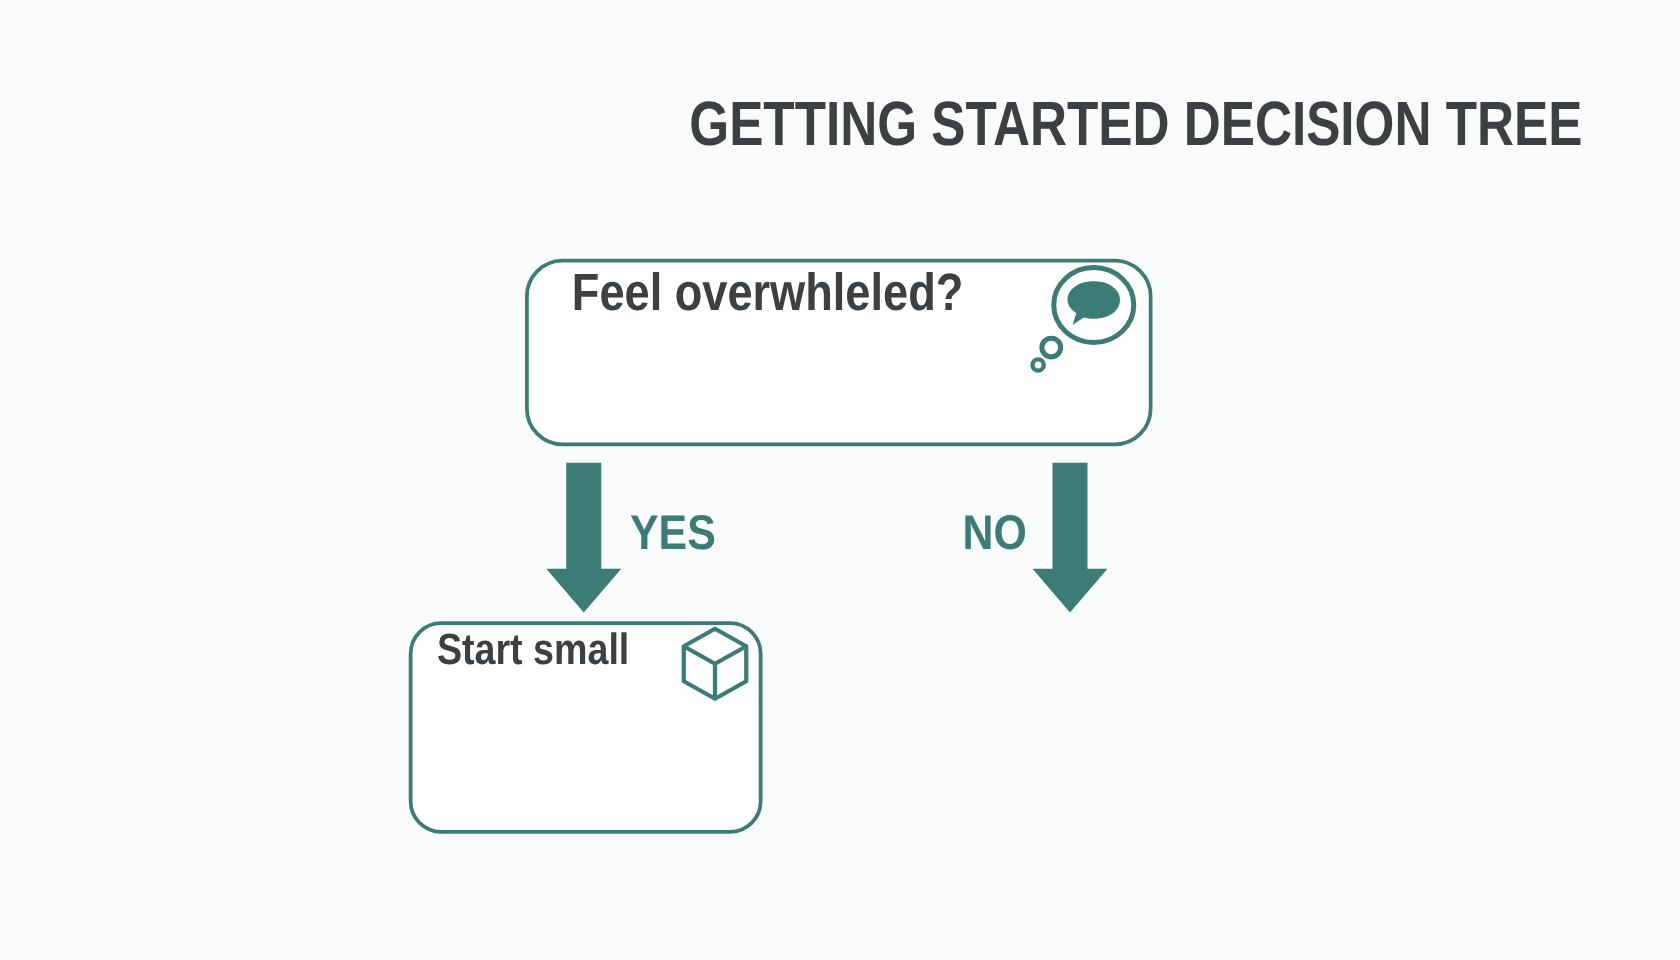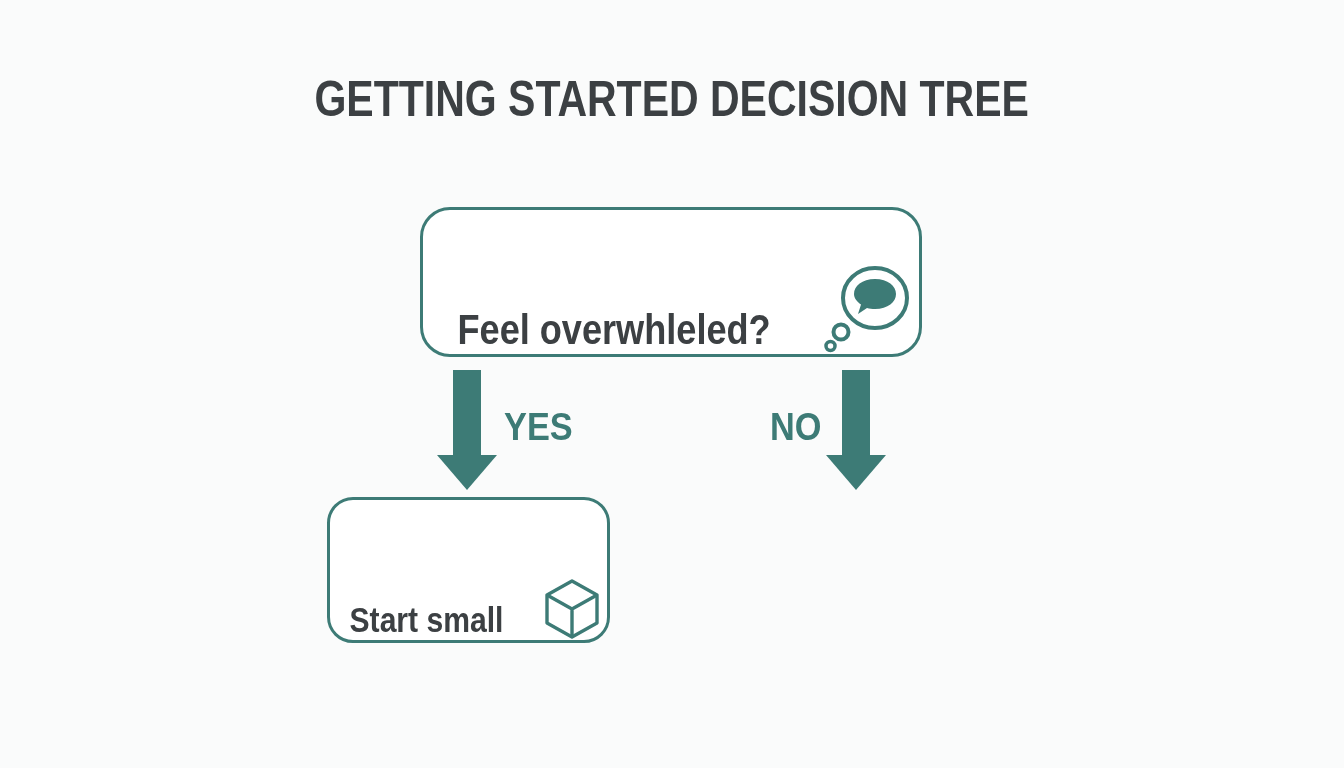--- a/index.html
+++ b/index.html
@@ -17,50 +17,50 @@
     position:relative;
     width:1344px;
     height:768px;
     background:var(--bg);
     overflow:hidden;
   }
   .title{
     position:absolute;
     left:0; right:0;
     top:70px;
-    text-align:center;
+    text-align:right;
     font-size:50px;
     font-weight:700;
     color:var(--ink);
     letter-spacing:0px;
   }
   .title .squeeze{
     display:inline-block;
     transform:scaleX(0.82);
     transform-origin:center;
     white-space:nowrap;
   }
   .node{
     position:absolute;
     background:var(--box_fill);
     border:3px solid var(--teal);
     display:flex;
-    align-items:flex-end;
+    align-items:flex-start;
     justify-content:center;
     gap:28px;
     box-sizing:border-box;
   }
   .node-root{
     left:420px; top:207px;
     width:502px; height:150px;
     border-radius:30px;
   }
   .node-left{
     left:327px; top:497px;
-    width:283px; height:146px;
+    width:283px; height:170px;
     border-radius:26px;
   }
   .node-right{
     left:722px; top:497px;
     width:290px; height:146px;
     border-radius:26px;
   }
   .node-label{
     font-weight:700;
     color:var(--ink);

